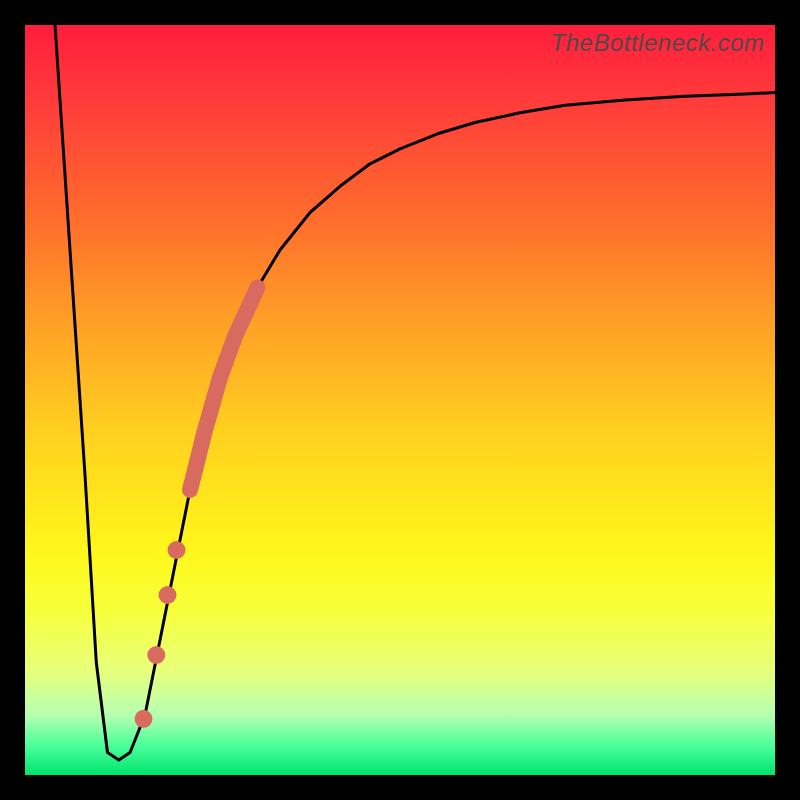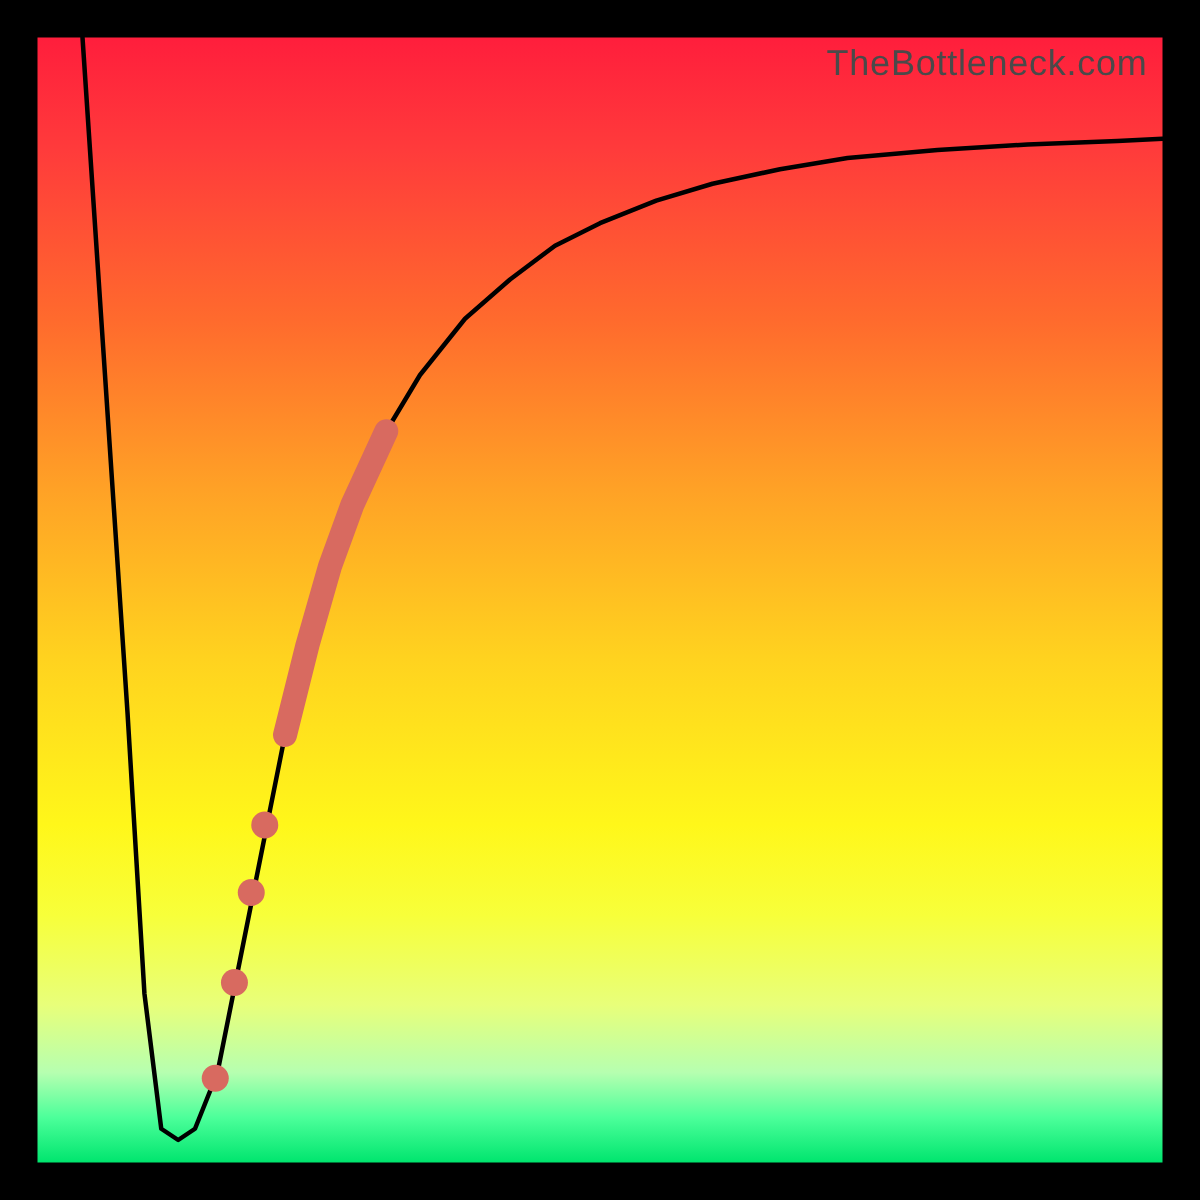--- a/index.html
+++ b/index.html
@@ -28,20 +28,21 @@
       #ff3b3b 10%,
       #ff6a2d 25%,
       #ffa126 40%,
       #ffd21f 55%,
       #fff71a 70%,
       #f7ff3a 78%,
       #e8ff7a 86%,
       #b6ffb0 92%,
       #4cff9a 96%,
       #00e56e 100%);
+    font-style: italic;
   }
   .watermark {
     position: absolute;
     top: 4px;
     right: 10px;
     color: #4a4a4a;
     font-size: 24px;
     font-weight: 500;
     letter-spacing: 0.5px;
     z-index: 5;

